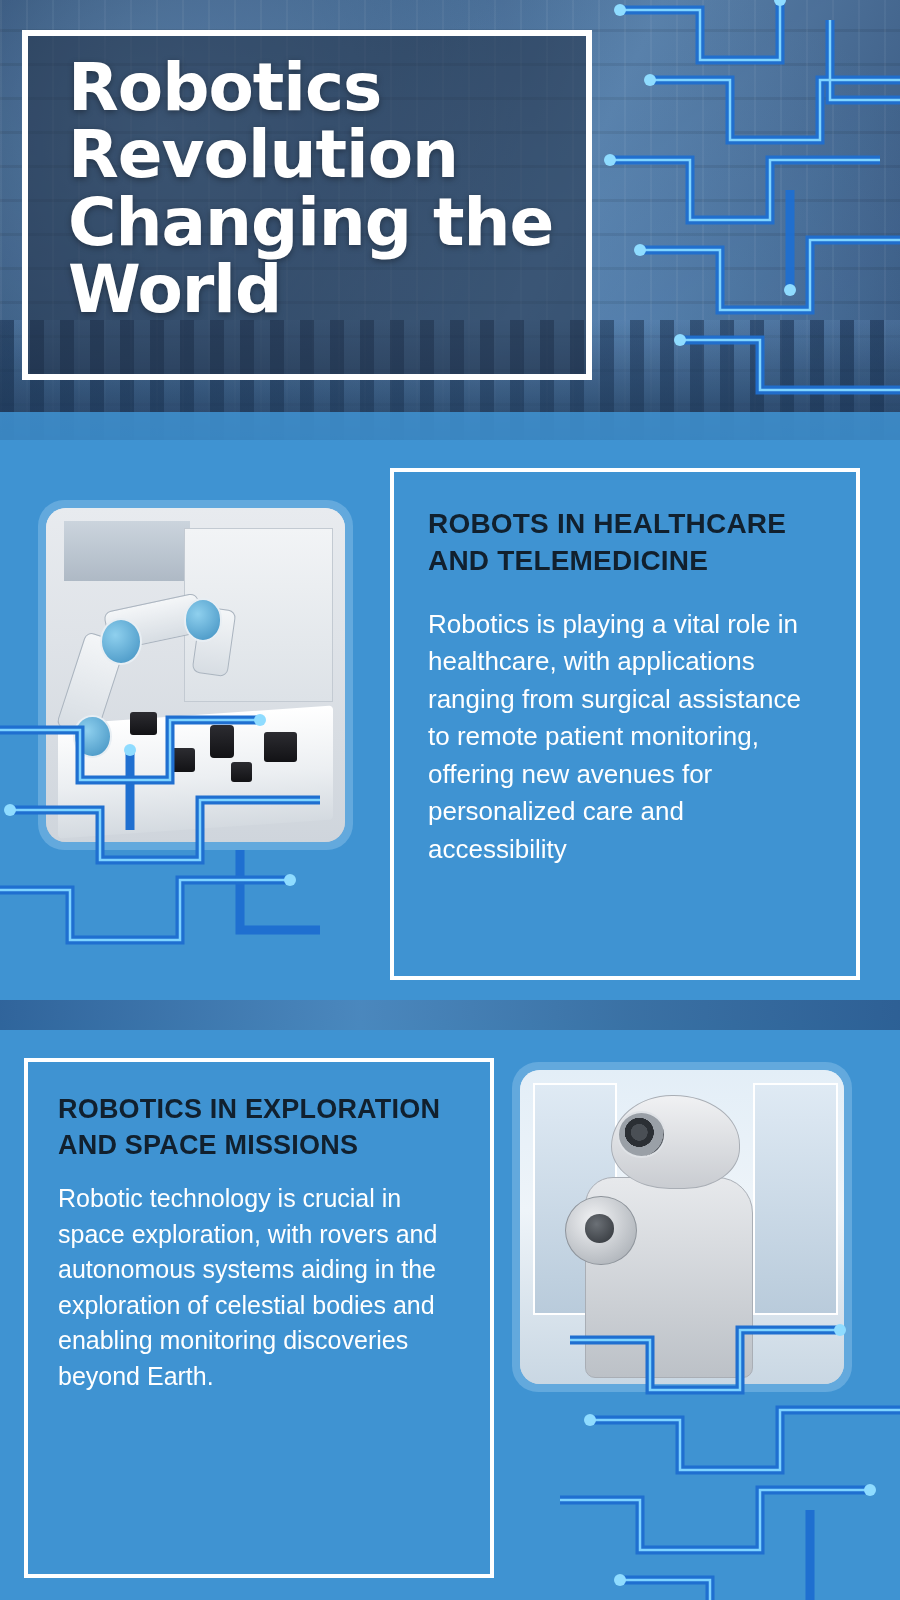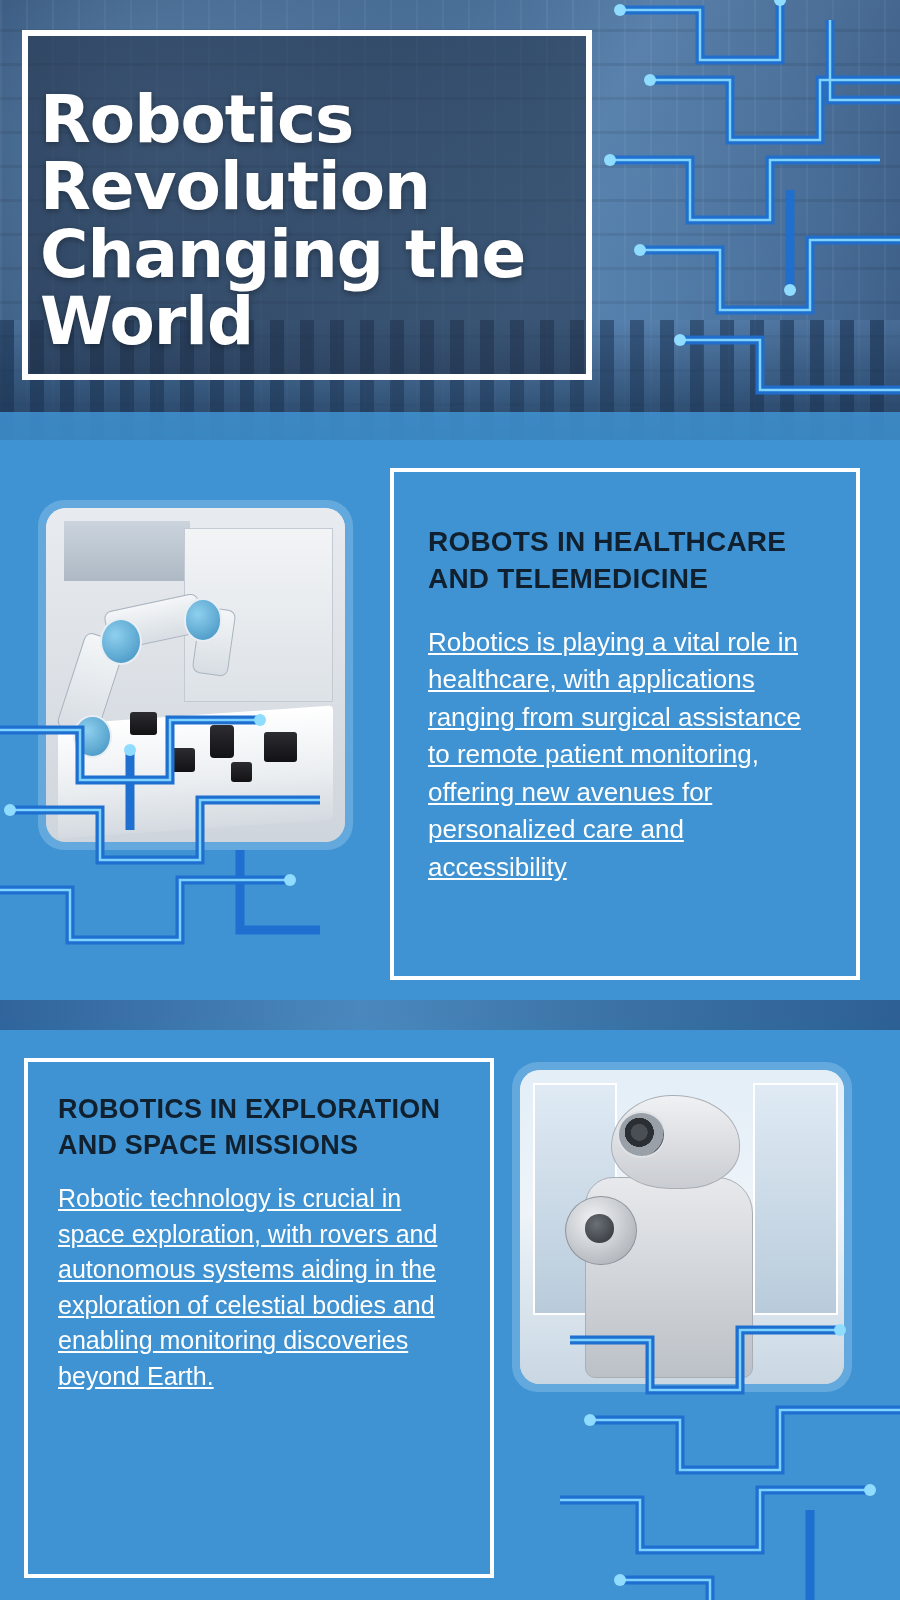--- a/index.html
+++ b/index.html
@@ -58,30 +58,29 @@
   }
   .hero-frame {
     position: absolute;
     top: 30px; left: 22px;
     width: 570px; height: 350px;
     border: 6px solid #ffffff;
     background: rgba(32,48,70,.55);
   }
   .hero-title {
     position: absolute;
-    top: 18px; left: 12px;
+    top: 18px; left: 40px;
     width: 560px;
     color: #ffffff;
     font-family: "DejaVu Sans", sans-serif;
     font-weight: 700;
     font-size: 66px;
     line-height: 1.02;
     letter-spacing: -1px;
     text-shadow: 0 2px 6px rgba(0,0,0,.35);
-    margin-top: 32px;
   }
 
   
   .circuit { position: absolute; pointer-events: none; }
   .circuit svg { display: block; }
   .c-hero { top: -10px; right: -10px; width: 330px; height: 420px; }
   .c-mid  { top: 250px; left: -10px; width: 340px; height: 280px; }
   .c-bot  { bottom: -10px; right: 0px; width: 340px; height: 300px; }
 
   
@@ -145,35 +144,34 @@
   .blk {
     position: absolute;
     background: linear-gradient(180deg,#2c2c31,#121215);
     border-radius: 3px;
   }
   .txt-box1 {
     position: absolute;
     top: 28px; left: 390px;
     width: 470px; height: 512px;
     border: 4px solid #ffffff;
-    padding: 52px 32px 20px 34px;
+    padding: 34px 32px 20px 34px;
   }
   .h-dark {
     color: #11202e;
     font-size: 28px;
     font-weight: 700;
     line-height: 1.32;
     letter-spacing: .2px;
   }
   .body-white {
     color: #ffffff;
     font-size: 26px;
     line-height: 1.44;
     margin-top: 26px;
-    text-decoration: underline;
   }
 
   
   .band {
     position: absolute;
     top: 1000px; left: 0;
     width: 900px; height: 30px;
     background: linear-gradient(90deg,#2f5f95,#4c86bb 40%,#3a6d9f 70%,#2c5a8e);
     opacity: .9;
   }

